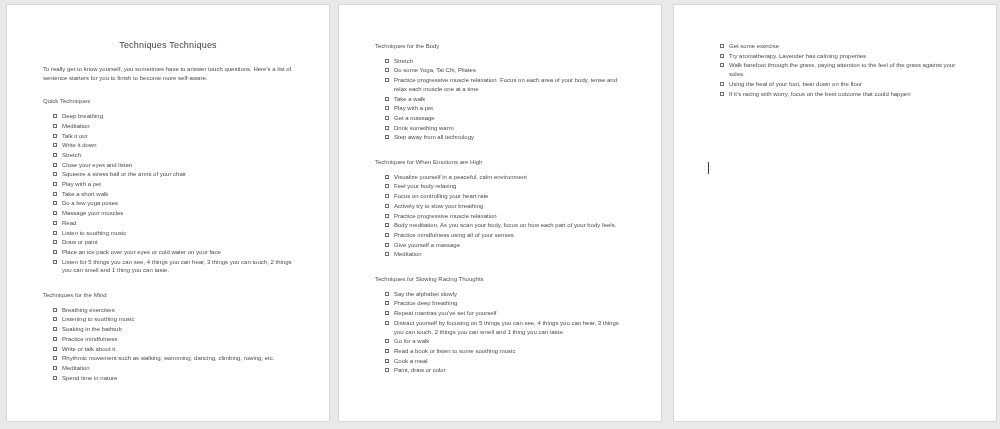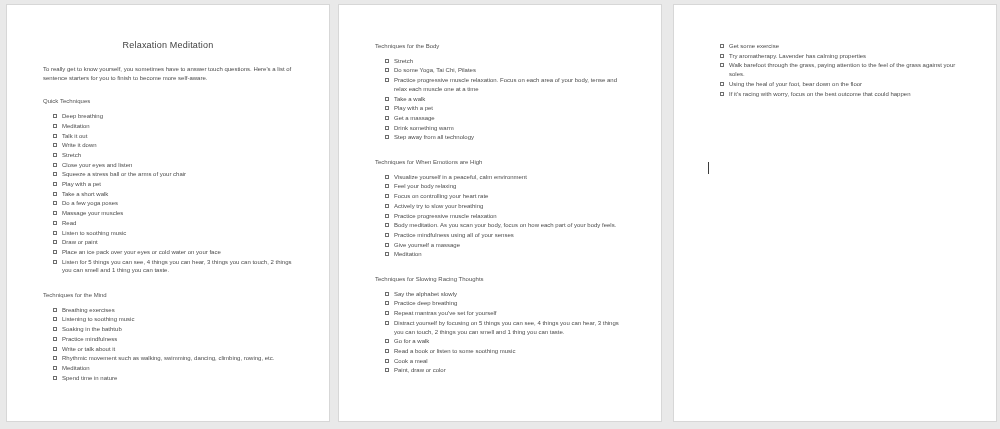--- a/index.html
+++ b/index.html
@@ -91,21 +91,21 @@
     background: #3c3c3c;
   }
 </style>
 </head>
 <body>
 
 <div class="canvas">
 
   <div class="page page-1">
     <div class="page-inner">
-      <div class="doc-title">Relaxation Meditation</div>
+      <div class="doc-title">Techniques Techniques</div>
       <div class="intro">To really get to know yourself, you sometimes have to answer touch questions. Here's a list of sentence starters for you to finish to become more self-aware.</div>
       <div class="blocks">
 
           <div class="block">
             <div class="sec-heading">Quick Techniques</div>
 
           </div>
 
           <div class="block">
 

